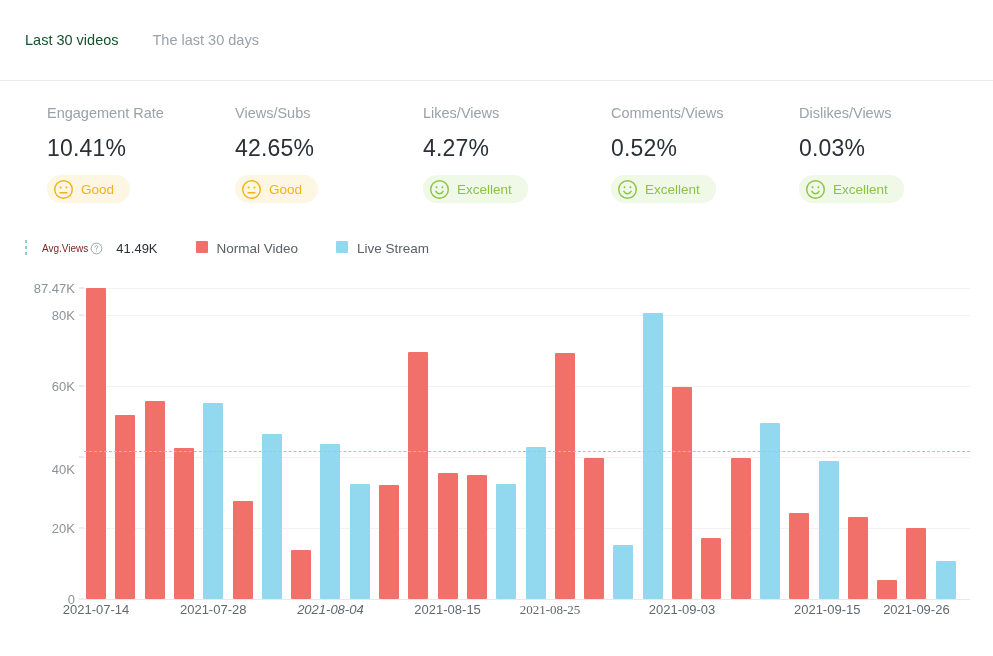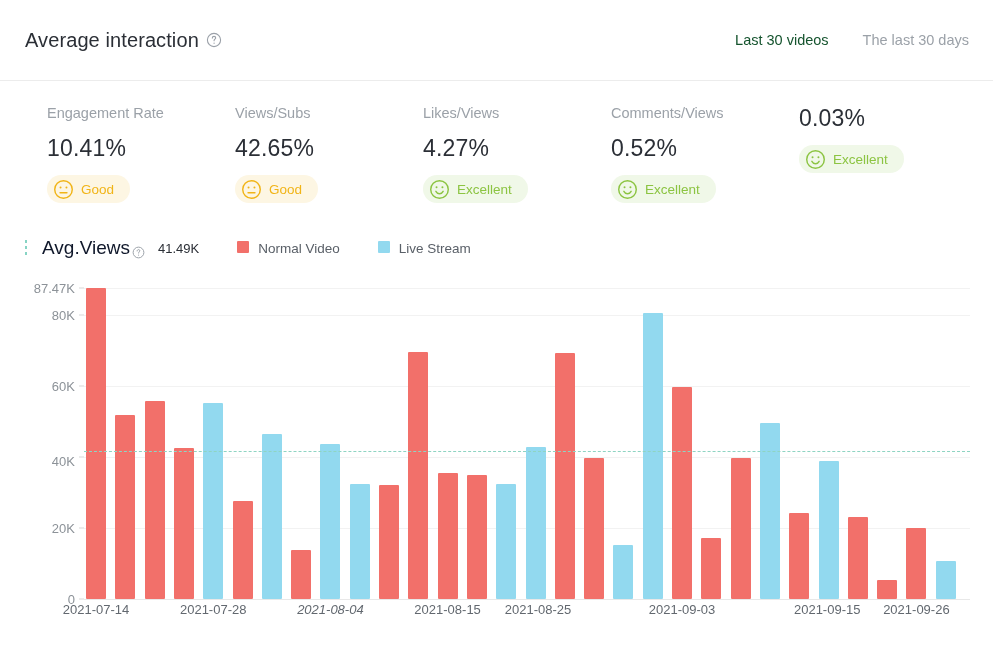--- a/index.html
+++ b/index.html
@@ -89,21 +89,21 @@
     padding-left: 25px;
     height: 40px;
     gap: 0;
   }
   .avg-marker {
     width: 2px; height: 17px;
     background: repeating-linear-gradient(to bottom, #87d4c4 0 3px, transparent 3px 6px);
     margin-right: 15px;
   }
   .avg-label {
-    font-size: 19px; color: #0f172a;
+    font-size: 10px; color: #7f1d1d;
     display: flex; align-items: center; gap: 2px;
   }
   .avg-label .help-icon { width: 13px; height: 13px; }
   .avg-value {
     font-size: 13px; font-weight: normal; color: #2b2f36;
     margin-left: 13px;
   }
   .legend-item {
     display: flex; gap: 9px;
     font-size: 13.5px; color: #5a6068;
@@ -181,30 +181,20 @@
     color: #62686f;
     white-space: nowrap;
   }
 </style>
 </head>
 <body>
 
 <div class="card">
 
   <div class="header">
-    <div class="title-wrap">
-      <span class="title">Average interaction</span>
-      <span class="help-icon">
-        <svg viewBox="0 0 16 16" width="16" height="16" fill="none" stroke="currentColor" stroke-width="1.1">
-          <circle cx="8" cy="8" r="6.6"></circle>
-          <path d="M6.3 6.1c0-1 .8-1.7 1.7-1.7s1.7.6 1.7 1.6c0 1.1-1.6 1.2-1.6 2.4v.3" stroke-linecap="round"></path>
-          <circle cx="8.1" cy="11.2" r=".65" fill="currentColor" stroke="none"></circle>
-        </svg>
-      </span>
-    </div>
     <div class="range-tabs">
       <span class="range-tab active">Last 30 videos</span>
       <span class="range-tab">The last 30 days</span>
     </div>
   </div>
 
   <div class="metrics">
 
     <div class="metric">
       <div class="metric-label">Engagement Rate</div>
@@ -264,20 +254,21 @@
             <circle cx="7.9" cy="8.6" r="1.05" fill="#8cc442" stroke="none"></circle>
             <circle cx="14.1" cy="8.6" r="1.05" fill="#8cc442" stroke="none"></circle>
             <path d="M7.2 12.9c.9 1.7 2.2 2.5 3.8 2.5s2.9-.8 3.8-2.5" stroke-linecap="round"></path>
           </svg>
         </span>
         <span>Excellent</span>
       </div>
     </div>
 
     <div class="metric">
+      <div class="metric-label">Dislikes/Views</div>
       <div class="metric-value">0.03%</div>
       <div class="badge excellent">
         <span class="face">
           <svg viewBox="0 0 22 22" width="21" height="21" fill="none" stroke="#8cc442" stroke-width="1.5">
             <circle cx="11" cy="11" r="9.2"></circle>
             <circle cx="7.9" cy="8.6" r="1.05" fill="#8cc442" stroke="none"></circle>
             <circle cx="14.1" cy="8.6" r="1.05" fill="#8cc442" stroke="none"></circle>
             <path d="M7.2 12.9c.9 1.7 2.2 2.5 3.8 2.5s2.9-.8 3.8-2.5" stroke-linecap="round"></path>
           </svg>
         </span>
@@ -320,21 +311,21 @@
             <div class="gridline" style="top: 168.78px;"></div>
             <div class="gridline" style="top: 97.6697px;"></div>
             <div class="gridline" style="top: 26.5596px;"></div>
             <div class="gridline" style="top: 0px;"></div>
           </div>
         <div id="yticks">
             <div class="ytick" style="top: 311px;">0</div>
             <div class="ytick-dash" style="top: 311px;"></div>
             <div class="ytick" style="top: 239.89px;">20K</div>
             <div class="ytick-dash" style="top: 239.89px;"></div>
-            <div class="ytick" style="top: 173px;">40K</div>
+            <div class="ytick" style="top: 181px;">40K</div>
             <div class="ytick-dash" style="top: 168.78px;"></div>
             <div class="ytick" style="top: 97.6697px;">60K</div>
             <div class="ytick-dash" style="top: 97.6697px;"></div>
             <div class="ytick" style="top: 26.5596px;">80K</div>
             <div class="ytick-dash" style="top: 26.5596px;"></div>
             <div class="ytick" style="top: 0px;">87.47K</div>
             <div class="ytick-dash" style="top: 0px;"></div>
           </div>
         <div class="bars" id="bars">
             <div class="bar" title="Normal Video: 87470" style="left: 2px; width: 20px; height: 311px; background: rgb(242, 112, 106);"></div>
@@ -370,21 +361,21 @@
           </div>
         <div id="avgline-holder">
             <div class="avg-line" style="top: 163.482px; border-top-color: rgb(142, 212, 194);"></div>
           </div>
       </div>
       <div class="xlabels" id="xlabels">
           <div class="xlabel" style="left: 12px;">2021-07-14</div>
           <div class="xlabel" style="left: 129.2px;">2021-07-28</div>
           <div class="xlabel" style="left: 246.4px; font-style: italic;">2021-08-04</div>
           <div class="xlabel" style="left: 363.6px;">2021-08-15</div>
-          <div class="xlabel" style="left: 454px;">2021-08-25</div>
+          <div class="xlabel" style="left: 466px; font-family: Liberation Serif, serif;">2021-08-25</div>
           <div class="xlabel" style="left: 598px;">2021-09-03</div>
           <div class="xlabel" style="left: 715.2px; margin-left: 28px;">2021-09-15</div>
           <div class="xlabel" style="left: 832.4px;">2021-09-26</div>
         </div>
     </div>
   </div>
 
 </div>
 
 </body></html>

